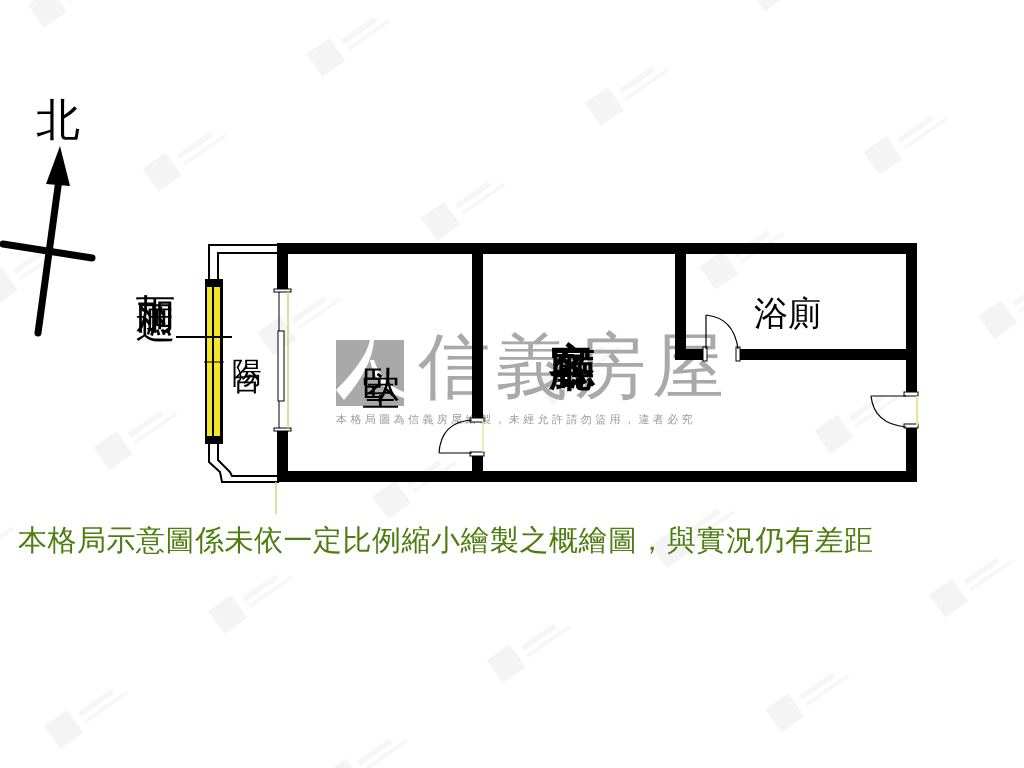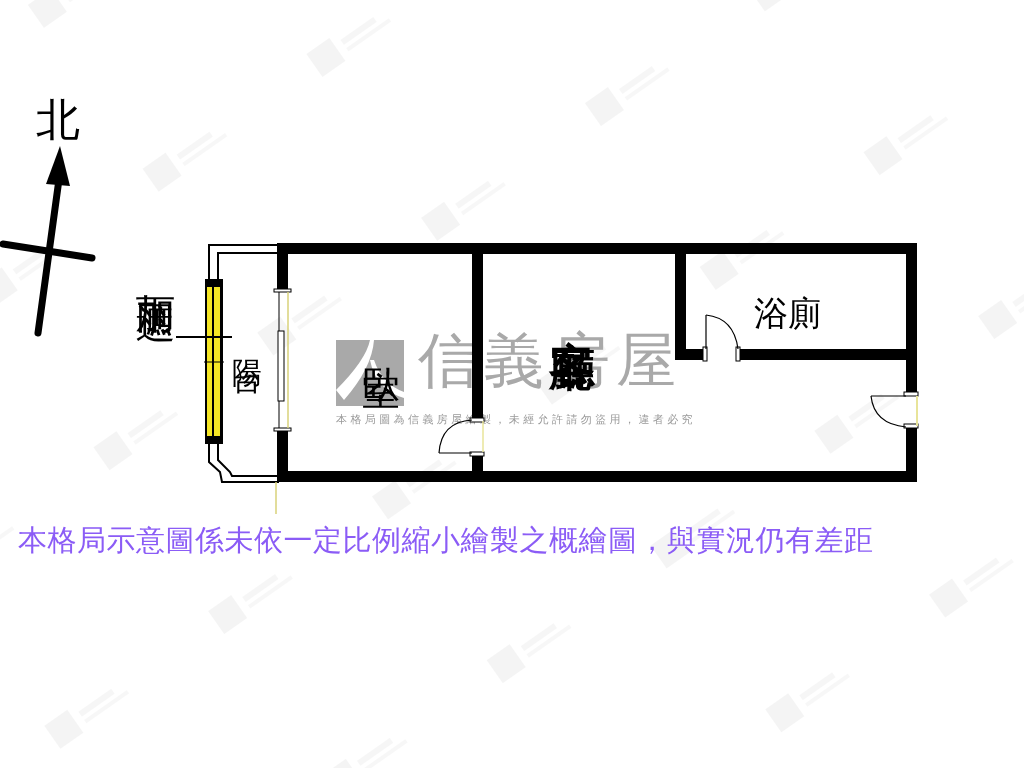--- a/index.html
+++ b/index.html
@@ -61,21 +61,21 @@
     letter-spacing: 4px;
   }
   .bath-label {
     left: 754px; top: 296px;
     font-size: 34px;
     text-align: right;
   }
   .watermark-brand {
     position: absolute;
     left: 418px; top: 330px;
-    font-size: 60px;
+    font-size: 72px;
     color: #a9a9a9;
     font-family: "DejaVu Sans", "Liberation Sans", sans-serif;
     letter-spacing: 6px;
     line-height: 1;
     white-space: nowrap;
   }
   .watermark-sub {
     position: absolute;
     left: 336px; top: 412px;
     font-size: 11px;
@@ -88,21 +88,21 @@
     position: absolute;
     left: 336px; top: 340px;
     width: 68px; height: 66px;
   }
   .disclaimer {
     position: absolute;
     left: 18px; top: 520px;
     width: 1000px;
     font-size: 29px;
     line-height: 41px;
-    color: #8b5cf6;
+    color: #4d7c0f;
     font-family: "DejaVu Serif", "Liberation Serif", serif;
     letter-spacing: 0.5px;
   }
   .disclaimer div { white-space: nowrap; }
 </style>
 </head>
 <body>
 
 <svg class="bg-watermarks" viewBox="0 0 1024 768">
   <defs>

